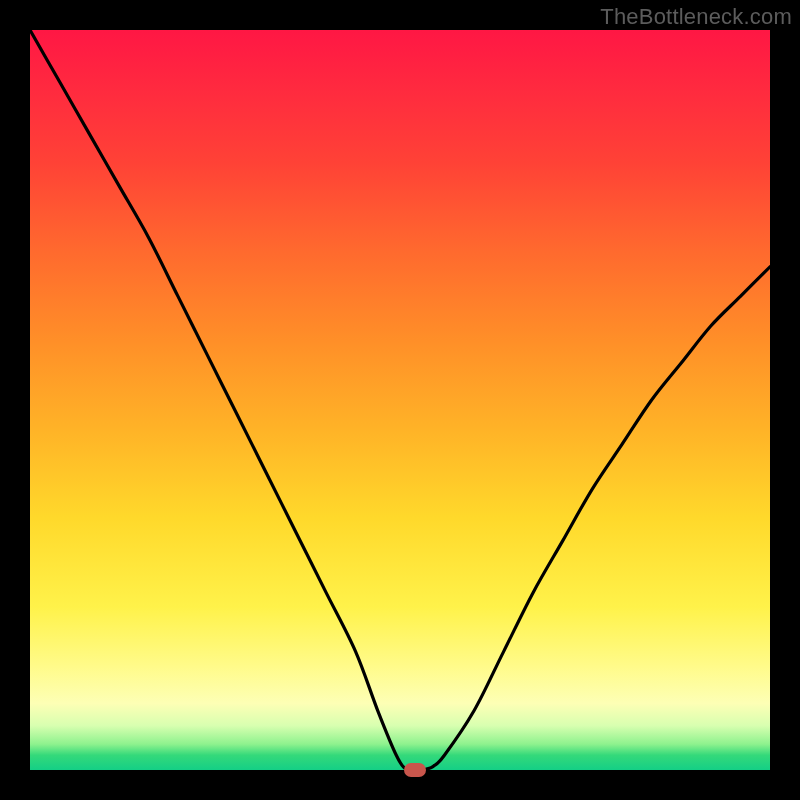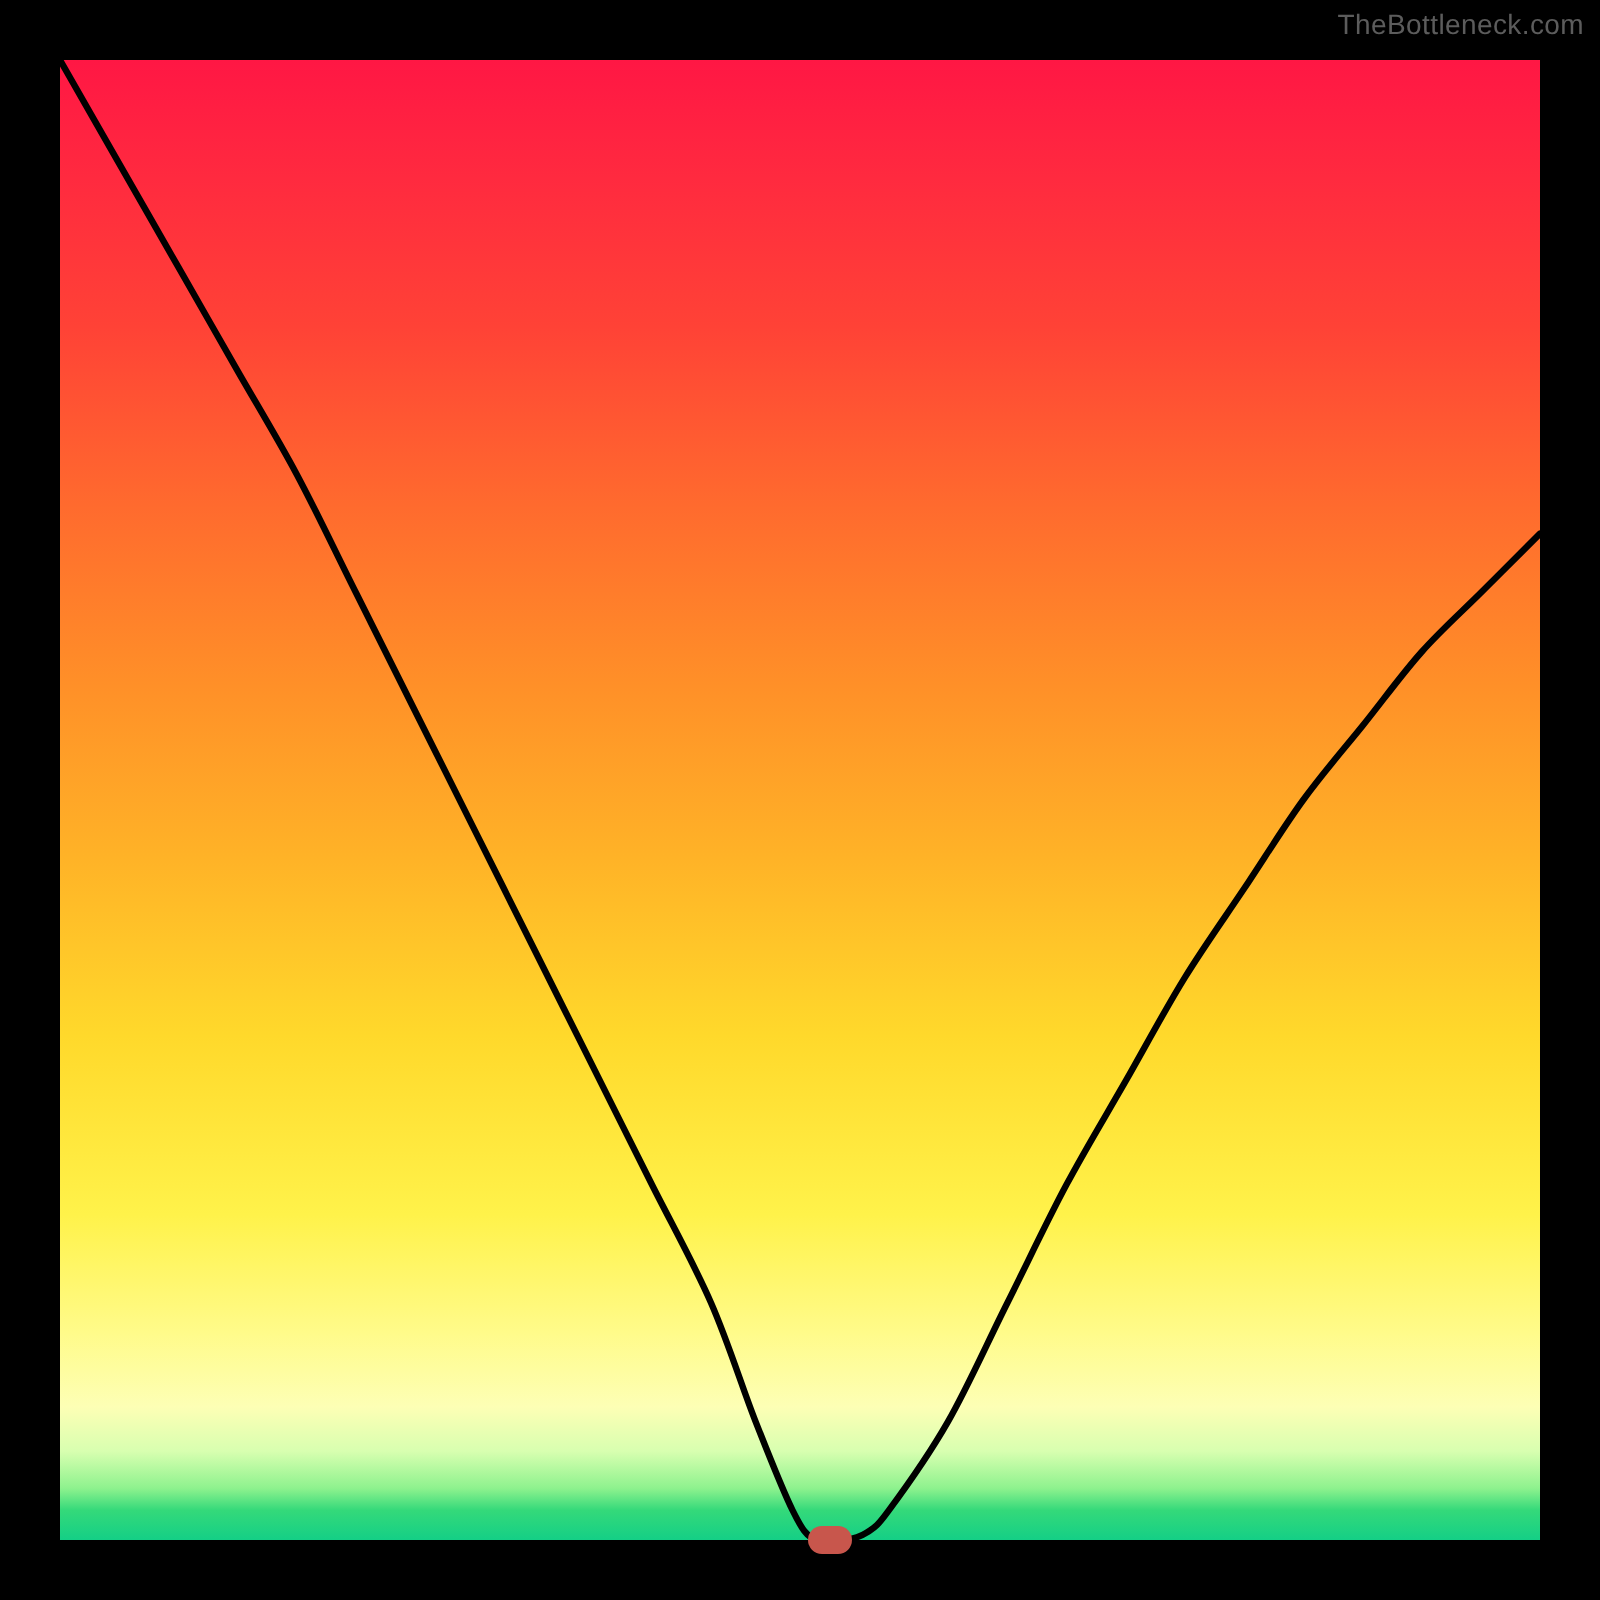--- a/index.html
+++ b/index.html
@@ -40,21 +40,21 @@
       #8ef28e 96.5%,
       #34d97a 98%,
       #14cf86 100%
     );
   }
   .watermark {
     position: absolute;
     top: 4px;
     right: 8px;
     color: #5c5c5c;
-    font-size: 14px;
+    font-size: 22px;
     font-weight: 500;
     letter-spacing: 0.2px;
     user-select: none;
   }
   svg.curve {
     position: absolute;
     left: 0;
     top: 0;
     width: 740px;
     height: 740px;

